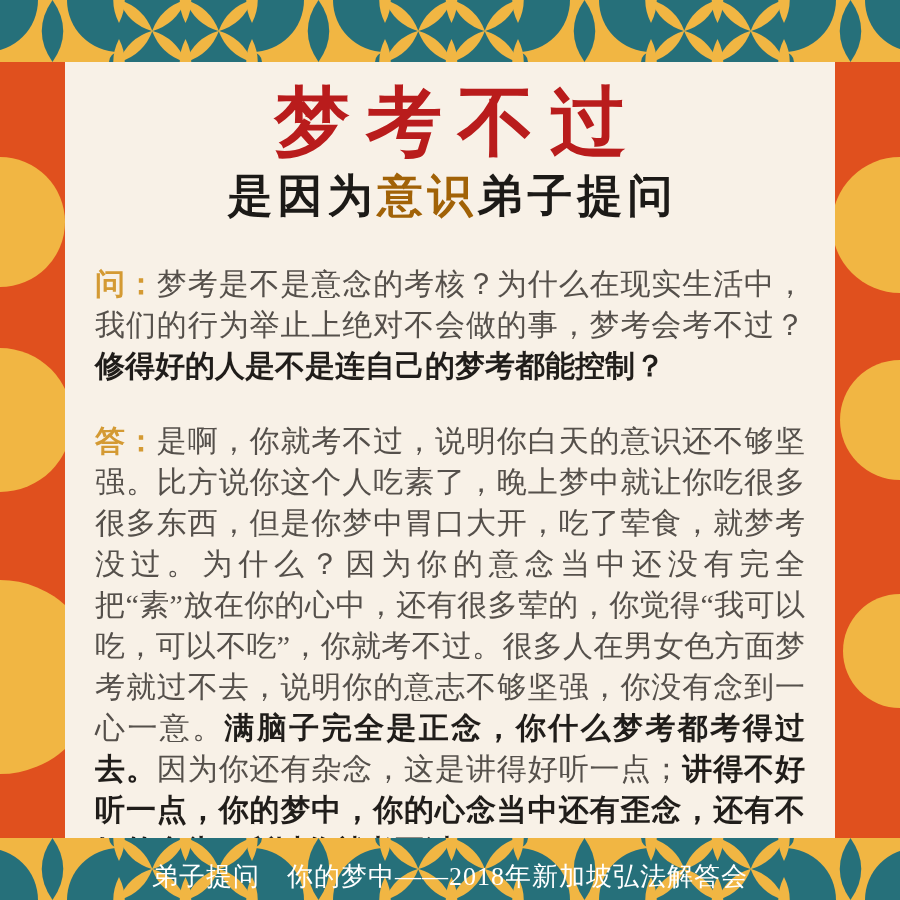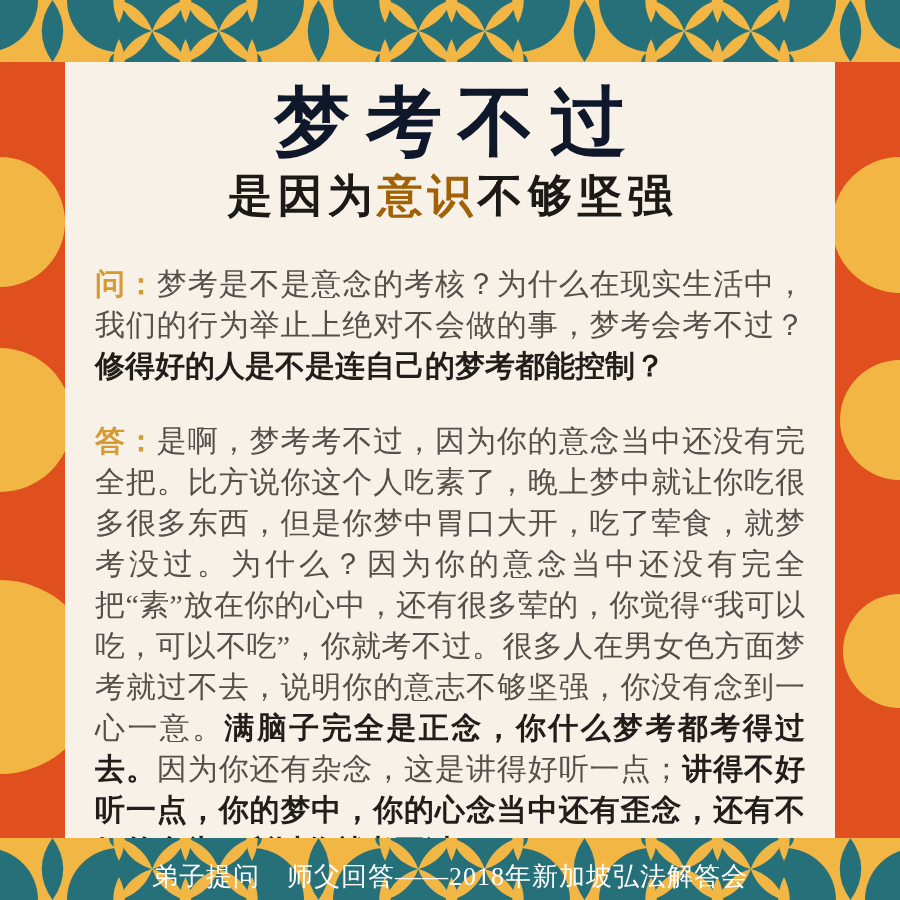--- a/index.html
+++ b/index.html
@@ -20,21 +20,21 @@
   .lc1{width:130px;height:130px;left:-65px;top:95px;}
   .lc2{width:144px;height:144px;left:-72px;top:286px;}
   .lc3{width:194px;height:194px;left:-97px;top:518px;}
   .rc1{width:136px;height:136px;right:-68px;top:95px;}
   .rc2{width:120px;height:120px;right:-60px;top:298px;}
   .rc3{width:114px;height:114px;right:-57px;top:532px;}
   
   .panel{position:absolute;left:65px;right:65px;top:62px;bottom:62px;background:#F8F1E7;z-index:1;padding:0 18px;box-sizing:border-box;}
   .title{
     margin:22px 0 0;text-align:center;
-    font-size:76px;font-weight:bold;color:#0f172a;
+    font-size:76px;font-weight:bold;color:#b91c1c;
     letter-spacing:16px;padding-left:16px;line-height:1.0;
   }
   .subtitle{
     margin:14px 0 0;text-align:center;
     font-size:45px;font-weight:bold;color:#1C1A17;
     letter-spacing:5px;padding-left:5px;line-height:1.0;
   }
   .subtitle .hl{color:#a16207;}
   .para{
     font-size:30px;line-height:41px;color:#55504B;
@@ -104,23 +104,23 @@
   <div class="side side-right">
     <div class="circ rc1"></div>
     <div class="circ rc2"></div>
     <div class="circ rc3"></div>
   </div>
 
   <div class="panel">
 
     <h1 class="title">梦考不过</h1>
 
-    <h2 class="subtitle"><span>是因为</span><span class="hl">意识</span><span>不够坚强</span></h2>
+    <h2 class="subtitle"><span>是因为</span><span class="hl">意识</span><span>弟子提问</span></h2>
 
     <p class="para q-para"><span class="label">问：</span><span>梦考是不是意念的考核？为什么在现实生活中，我们的行为举止上绝对不会做的事，梦考会考不过？</span><span class="em">修得好的人是不是连自己的梦考都能控制？</span></p>
 
-    <p class="para a-para"><span class="label">答：</span><span>是啊，梦考考不过，因为你的意念当中还没有完全把。比方说你这个人吃素了，晚上梦中就让你吃很多很多东西，但是你梦中胃口大开，吃了荤食，就梦考没过。为什么？因为你的意念当中还没有完全把“素”放在你的心中，还有很多荤的，你觉得“我可以吃，可以不吃”，你就考不过。很多人在男女色方面梦考就过不去，说明你的意志不够坚强，你没有念到一心一意。</span><span class="em">满脑子完全是正念，你什么梦考都考得过去。</span><span>因为你还有杂念，这是讲得好听一点；</span><span class="em">讲得不好听一点，你的梦中，你的心念当中还有歪念，还有不好的念头，所以你就考不过。</span></p>
+    <p class="para a-para"><span class="label">答：</span><span>是啊，你就考不过，说明你白天的意识还不够坚强。比方说你这个人吃素了，晚上梦中就让你吃很多很多东西，但是你梦中胃口大开，吃了荤食，就梦考没过。为什么？因为你的意念当中还没有完全把“素”放在你的心中，还有很多荤的，你觉得“我可以吃，可以不吃”，你就考不过。很多人在男女色方面梦考就过不去，说明你的意志不够坚强，你没有念到一心一意。</span><span class="em">满脑子完全是正念，你什么梦考都考得过去。</span><span>因为你还有杂念，这是讲得好听一点；</span><span class="em">讲得不好听一点，你的梦中，你的心念当中还有歪念，还有不好的念头，所以你就考不过。</span></p>
 
   </div>
 
-  <div class="footer">弟子提问　师父回答——2018年新加坡弘法解答会</div>
+  <div class="footer">弟子提问　你的梦中——2018年新加坡弘法解答会</div>
 
 </div>
 
 </body></html>

